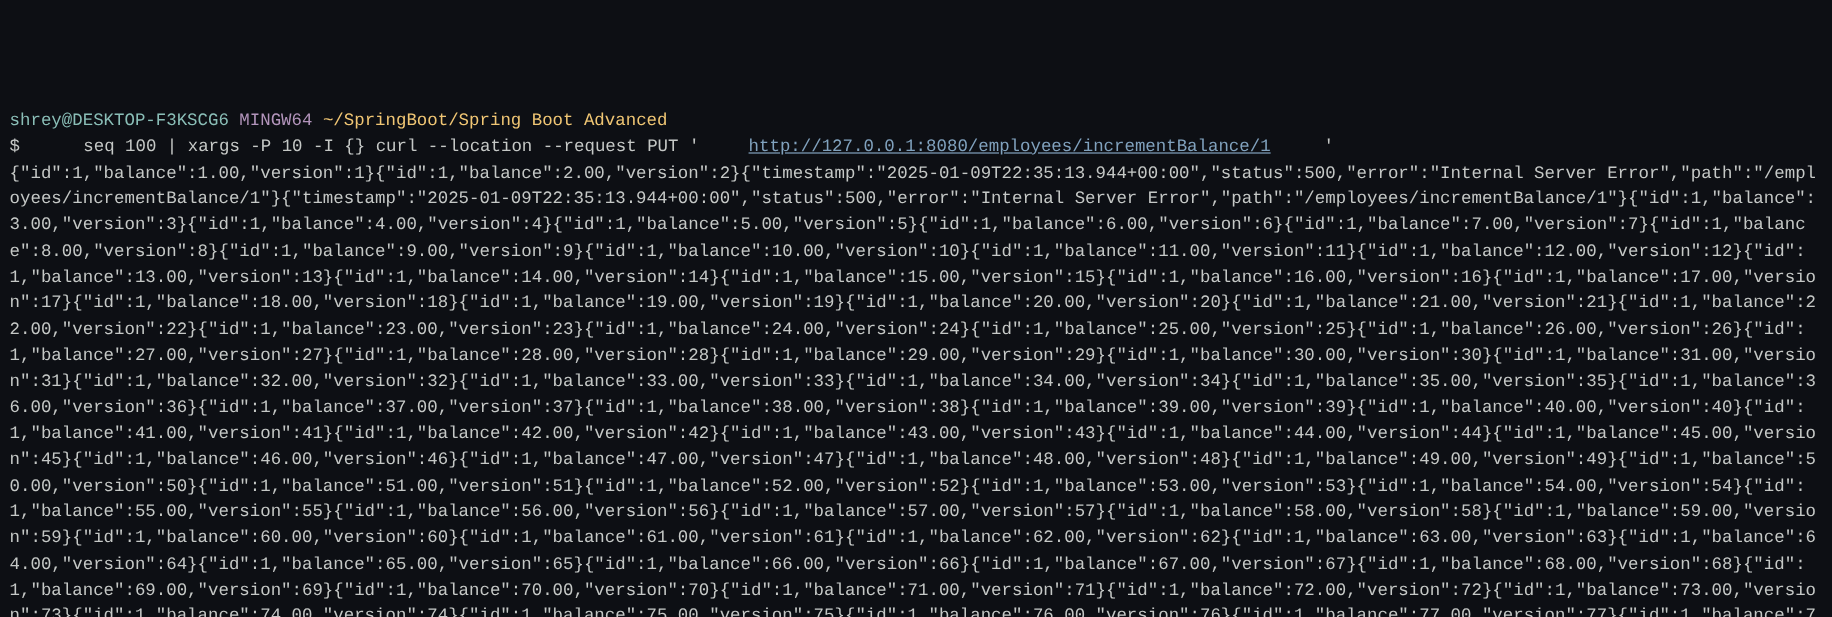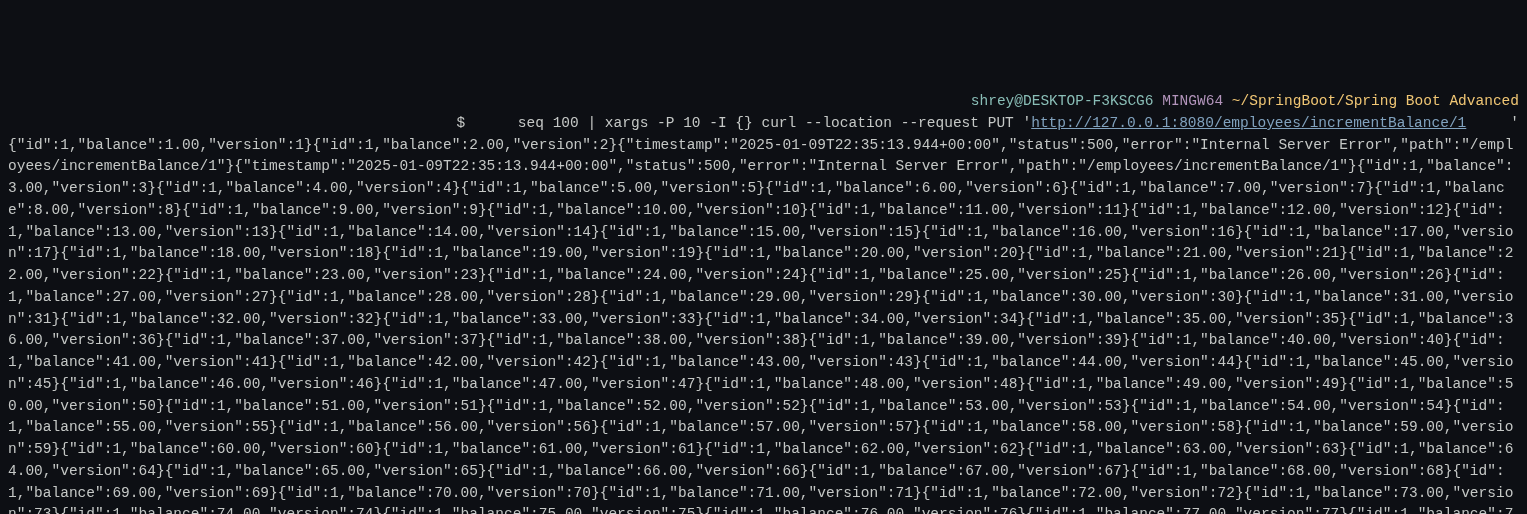--- a/index.html
+++ b/index.html
@@ -12,41 +12,41 @@
       font-family: 'Consolas', 'Monaco', 'Courier New', monospace;
       font-size: 14.5px;
       line-height: 1.5;
       color: #c5c8c6;
       padding: 4px 8px;
       white-space: pre-wrap;
       word-break: break-all;
     }
     .prompt-line {
       white-space: pre;
-      text-align: right;
     }
     .user-host {
       color: #8abeb7;
     }
     .mingw {
       color: #b294bb;
     }
     .path {
       color: #f0c674;
     }
     .dollar {
       color: #c5c8c6;
     }
     .command {
       color: #c5c8c6;
       margin-left: 44px;
     }
     .url {
       color: #81a2be;
       text-decoration: underline;
+      margin-left: 41px;
     }
     .output {
       color: #c5c8c6;
     }
   </style>
 </head>
 <body>
 
 
 

